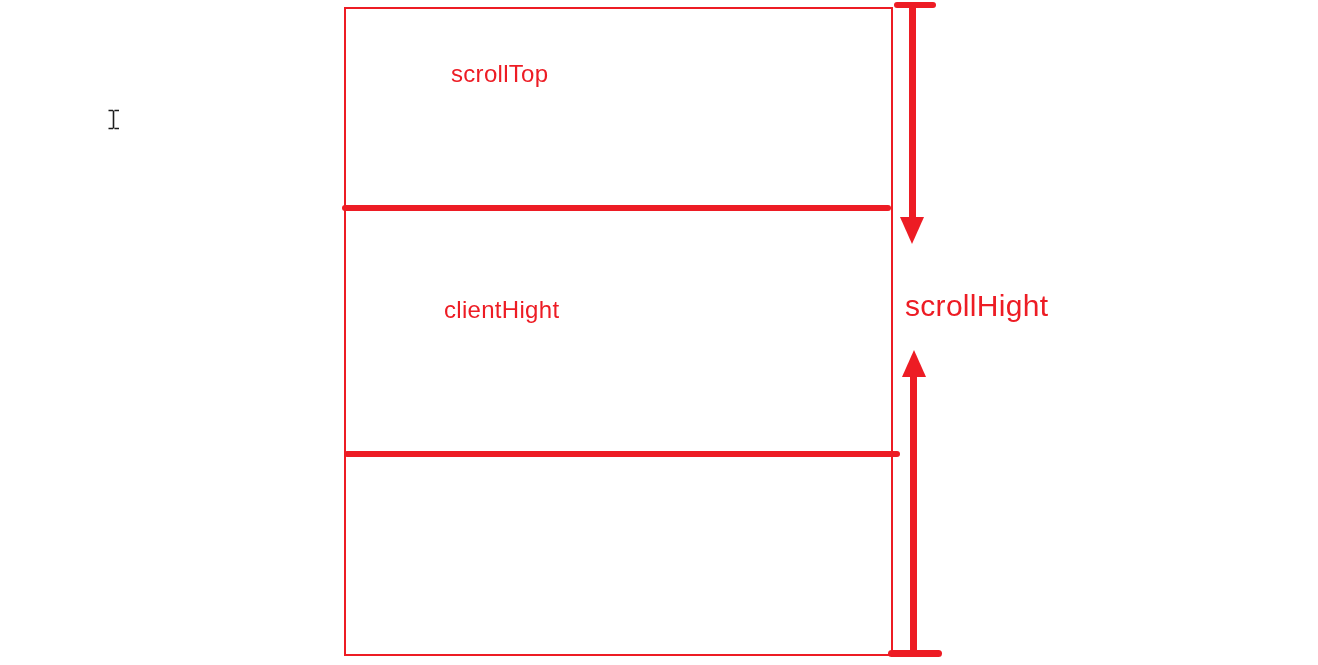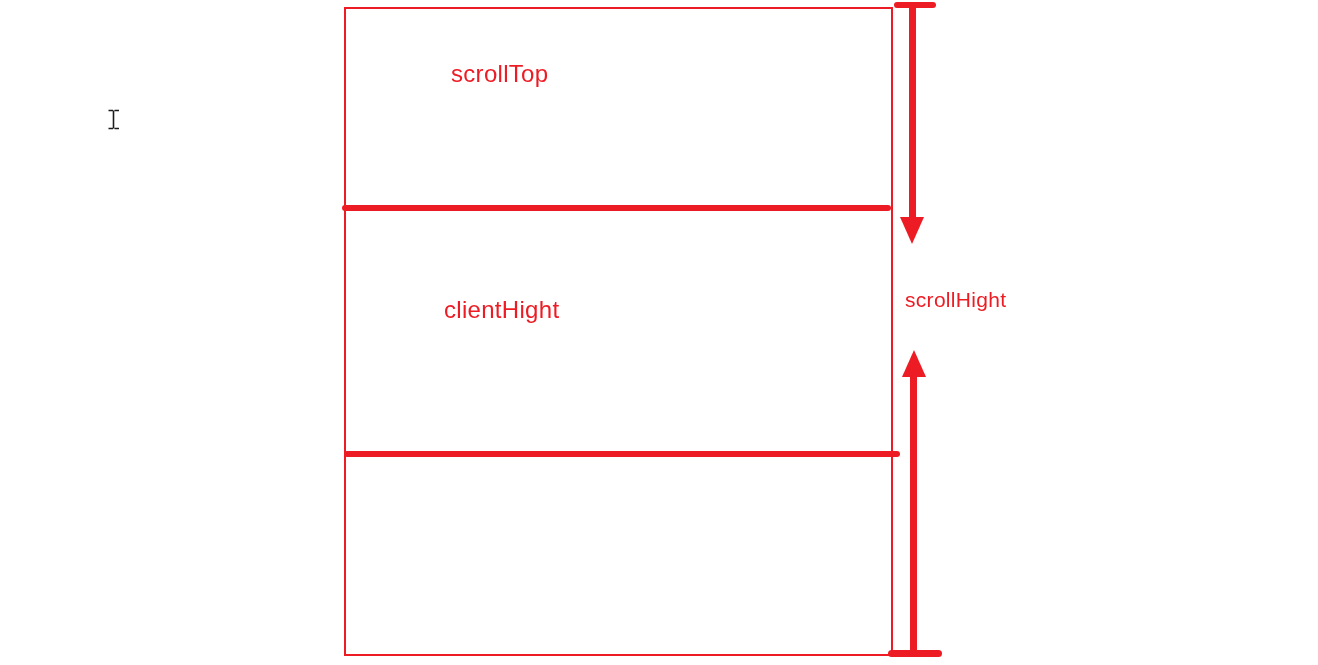--- a/index.html
+++ b/index.html
@@ -40,21 +40,21 @@
   
   .red-label {
     color: var(--accent, #ed1c24);
     font-size: 24px;
     line-height: 26px;
     white-space: nowrap;
     letter-spacing: 0.3px;
   }
   .label-scrolltop { left: 451px; top: 61px; }
   .label-clientheight { left: 444px; top: 297px; }
-  .label-scrollheight { left: 905px; top: 287px; font-size: 21px; }
+  .label-scrollheight { left: 905px; top: 293px; font-size: 30px; }
 
   
   .down-arrow-cap {
     left: 894px; top: 2px;
     width: 42px; height: 6px;
     border-radius: 3px;
     background: var(--accent, #ed1c24);
   }
   .down-arrow-shaft {
     left: 909px; top: 5px;

